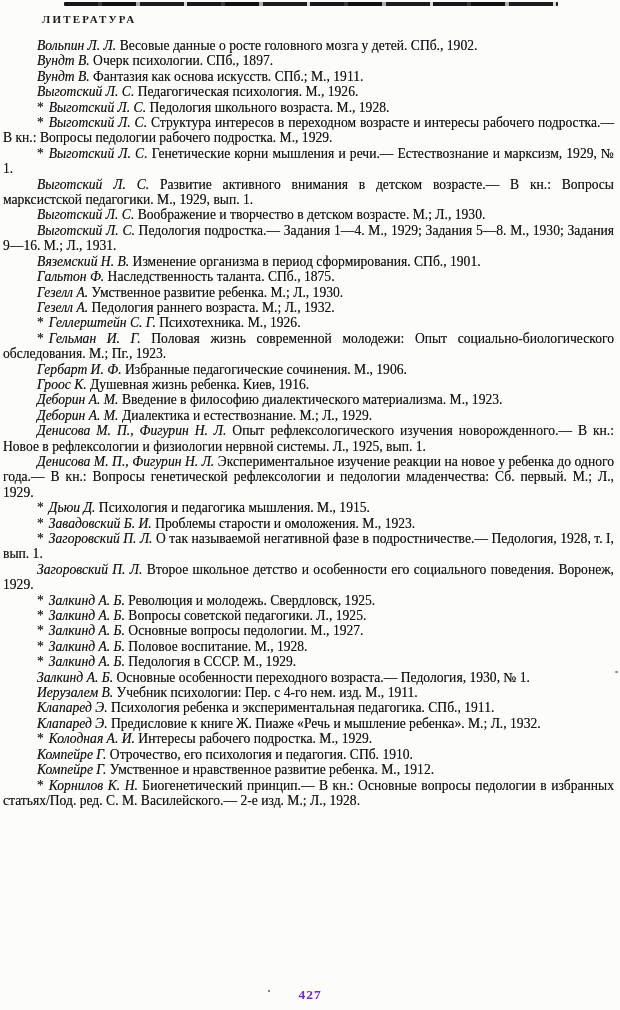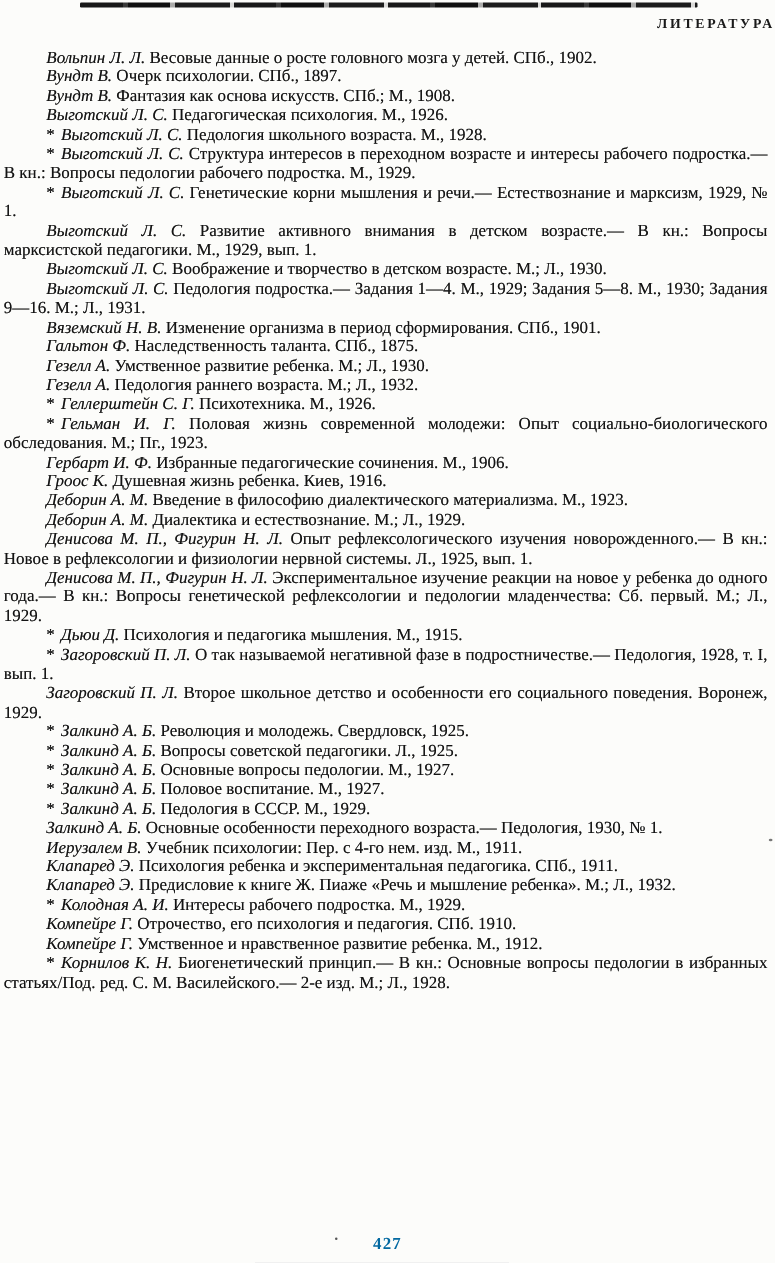--- a/index.html
+++ b/index.html
@@ -19,21 +19,21 @@
     background:
       repeating-linear-gradient(90deg,
         #181818 0 34px, #3a3a3a 34px 38px,
         #101010 38px 72px, rgba(20,20,20,.35) 72px 76px,
         #1c1c1c 76px 120px, rgba(20,20,20,.15) 120px 123px);
     border-radius:1px;
   }
   .page-header{
     position:absolute;
     top:13px;left:0;right:0;
-    text-align:right;
+    text-align:left;
     font-size:11px;
     font-weight:bold;
     letter-spacing:2.2px;
     color:#1a1a1a;
     padding-left:42px;
   }
   .bib{
     position:absolute;
     top:38px;left:3px;right:6px;
     font-size:13.6px;
@@ -47,63 +47,64 @@
   }
   .star{padding-right:5px;}
   .author{font-style:italic;margin-top:10px;}
   .page-number{
     position:absolute;
     bottom:7px;left:0;right:0;
     text-align:center;
     font-size:13.5px;
     font-weight:bold;
     letter-spacing:1px;
-    color:#0369a1;
+    color:#6d28d9;
   }
   .speck{position:absolute;background:#555;border-radius:50%;}
   .speck.s1{left:268px;bottom:18px;width:2px;height:2px;}
   .speck.s2{right:2px;top:671px;width:3px;height:2px;background:#777;}
 </style>
 </head>
 <body>
 
 <div class="page">
   <div class="top-rule"></div>
   <div class="page-header">ЛИТЕРАТУРА</div>
 
   <div class="bib">
       <p class="entry"><span class="author">Вольпин Л. Л.</span><span> Весовые данные о росте головного мозга у детей. СПб., 1902.</span></p>
       <p class="entry"><span class="author">Вундт В.</span><span> Очерк психологии. СПб., 1897.</span></p>
-      <p class="entry"><span class="author">Вундт В.</span><span> Фантазия как основа искусств. СПб.; М., 1908.</span></p>
+      <p class="entry"><span class="author">Вундт В.</span><span> Фантазия как основа искусств. СПб.; М., 1911.</span></p>
       <p class="entry"><span class="author">Выготский Л. С.</span><span> Педагогическая психология. М., 1926.</span></p>
       <p class="entry"><span class="star">*</span><span class="author">Выготский Л. С.</span><span> Педология школьного возраста. М., 1928.</span></p>
       <p class="entry"><span class="star">*</span><span class="author">Выготский Л. С.</span><span> Структура интересов в переходном возрасте и интересы рабочего подростка.— В кн.: Вопросы педологии рабочего подростка. М., 1929.</span></p>
       <p class="entry"><span class="star">*</span><span class="author">Выготский Л. С.</span><span> Генетические корни мышления и речи.— Естествознание и марксизм, 1929, № 1.</span></p>
       <p class="entry"><span class="author">Выготский Л. С.</span><span> Развитие активного внимания в детском возрасте.— В кн.: Вопросы марксистской педагогики. М., 1929, вып. 1.</span></p>
       <p class="entry"><span class="author">Выготский Л. С.</span><span> Воображение и творчество в детском возрасте. М.; Л., 1930.</span></p>
       <p class="entry"><span class="author">Выготский Л. С.</span><span> Педология подростка.— Задания 1—4. М., 1929; Задания 5—8. М., 1930; Задания 9—16. М.; Л., 1931.</span></p>
       <p class="entry"><span class="author">Вяземский Н. В.</span><span> Изменение организма в период сформирования. СПб., 1901.</span></p>
       <p class="entry"><span class="author">Гальтон Ф.</span><span> Наследственность таланта. СПб., 1875.</span></p>
       <p class="entry"><span class="author">Гезелл А.</span><span> Умственное развитие ребенка. М.; Л., 1930.</span></p>
       <p class="entry"><span class="author">Гезелл А.</span><span> Педология раннего возраста. М.; Л., 1932.</span></p>
       <p class="entry"><span class="star">*</span><span class="author">Геллерштейн С. Г.</span><span> Психотехника. М., 1926.</span></p>
       <p class="entry"><span class="star">*</span><span class="author">Гельман И. Г.</span><span> Половая жизнь современной молодежи: Опыт социально-биологического обследования. М.; Пг., 1923.</span></p>
       <p class="entry"><span class="author">Гербарт И. Ф.</span><span> Избранные педагогические сочинения. М., 1906.</span></p>
       <p class="entry"><span class="author">Гроос К.</span><span> Душевная жизнь ребенка. Киев, 1916.</span></p>
       <p class="entry"><span class="author">Деборин А. М.</span><span> Введение в философию диалектического материализма. М., 1923.</span></p>
       <p class="entry"><span class="author">Деборин А. М.</span><span> Диалектика и естествознание. М.; Л., 1929.</span></p>
       <p class="entry"><span class="author">Денисова М. П., Фигурин Н. Л.</span><span> Опыт рефлексологического изучения новорожденного.— В кн.: Новое в рефлексологии и физиологии нервной системы. Л., 1925, вып. 1.</span></p>
       <p class="entry"><span class="author">Денисова М. П., Фигурин Н. Л.</span><span> Экспериментальное изучение реакции на новое у ребенка до одного года.— В кн.: Вопросы генетической рефлексологии и педологии младенчества: Сб. первый. М.; Л., 1929.</span></p>
       <p class="entry"><span class="star">*</span><span class="author">Дьюи Д.</span><span> Психология и педагогика мышления. М., 1915.</span></p>
+      <p class="entry"><span class="star">*</span><span class="author">Завадовский Б. И.</span><span> Проблемы старости и омоложения. М., 1923.</span></p>
       <p class="entry"><span class="star">*</span><span class="author">Загоровский П. Л.</span><span> О так называемой негативной фазе в подростничестве.— Педология, 1928, т. I, вып. 1.</span></p>
       <p class="entry"><span class="author">Загоровский П. Л.</span><span> Второе школьное детство и особенности его социального поведения. Воронеж, 1929.</span></p>
       <p class="entry"><span class="star">*</span><span class="author">Залкинд А. Б.</span><span> Революция и молодежь. Свердловск, 1925.</span></p>
       <p class="entry"><span class="star">*</span><span class="author">Залкинд А. Б.</span><span> Вопросы советской педагогики. Л., 1925.</span></p>
       <p class="entry"><span class="star">*</span><span class="author">Залкинд А. Б.</span><span> Основные вопросы педологии. М., 1927.</span></p>
-      <p class="entry"><span class="star">*</span><span class="author">Залкинд А. Б.</span><span> Половое воспитание. М., 1927.</span></p>
+      <p class="entry"><span class="star">*</span><span class="author">Залкинд А. Б.</span><span> Половое воспитание. М., 1928.</span></p>
       <p class="entry"><span class="star">*</span><span class="author">Залкинд А. Б.</span><span> Педология в СССР. М., 1929.</span></p>
       <p class="entry"><span class="author">Залкинд А. Б.</span><span> Основные особенности переходного возраста.— Педология, 1930, № 1.</span></p>
       <p class="entry"><span class="author">Иерузалем В.</span><span> Учебник психологии: Пер. с 4-го нем. изд. М., 1911.</span></p>
       <p class="entry"><span class="author">Клапаред Э.</span><span> Психология ребенка и экспериментальная педагогика. СПб., 1911.</span></p>
       <p class="entry"><span class="author">Клапаред Э.</span><span> Предисловие к книге Ж. Пиаже «Речь и мышление ребенка». М.; Л., 1932.</span></p>
       <p class="entry"><span class="star">*</span><span class="author">Колодная А. И.</span><span> Интересы рабочего подростка. М., 1929.</span></p>
       <p class="entry"><span class="author">Компейре Г.</span><span> Отрочество, его психология и педагогия. СПб. 1910.</span></p>
       <p class="entry"><span class="author">Компейре Г.</span><span> Умственное и нравственное развитие ребенка. М., 1912.</span></p>
       <p class="entry"><span class="star">*</span><span class="author">Корнилов К. Н.</span><span> Биогенетический принцип.— В кн.: Основные вопросы педологии в избранных статьях/Под. ред. С. М. Василейского.— 2-е изд. М.; Л., 1928.</span></p>
     </div>

